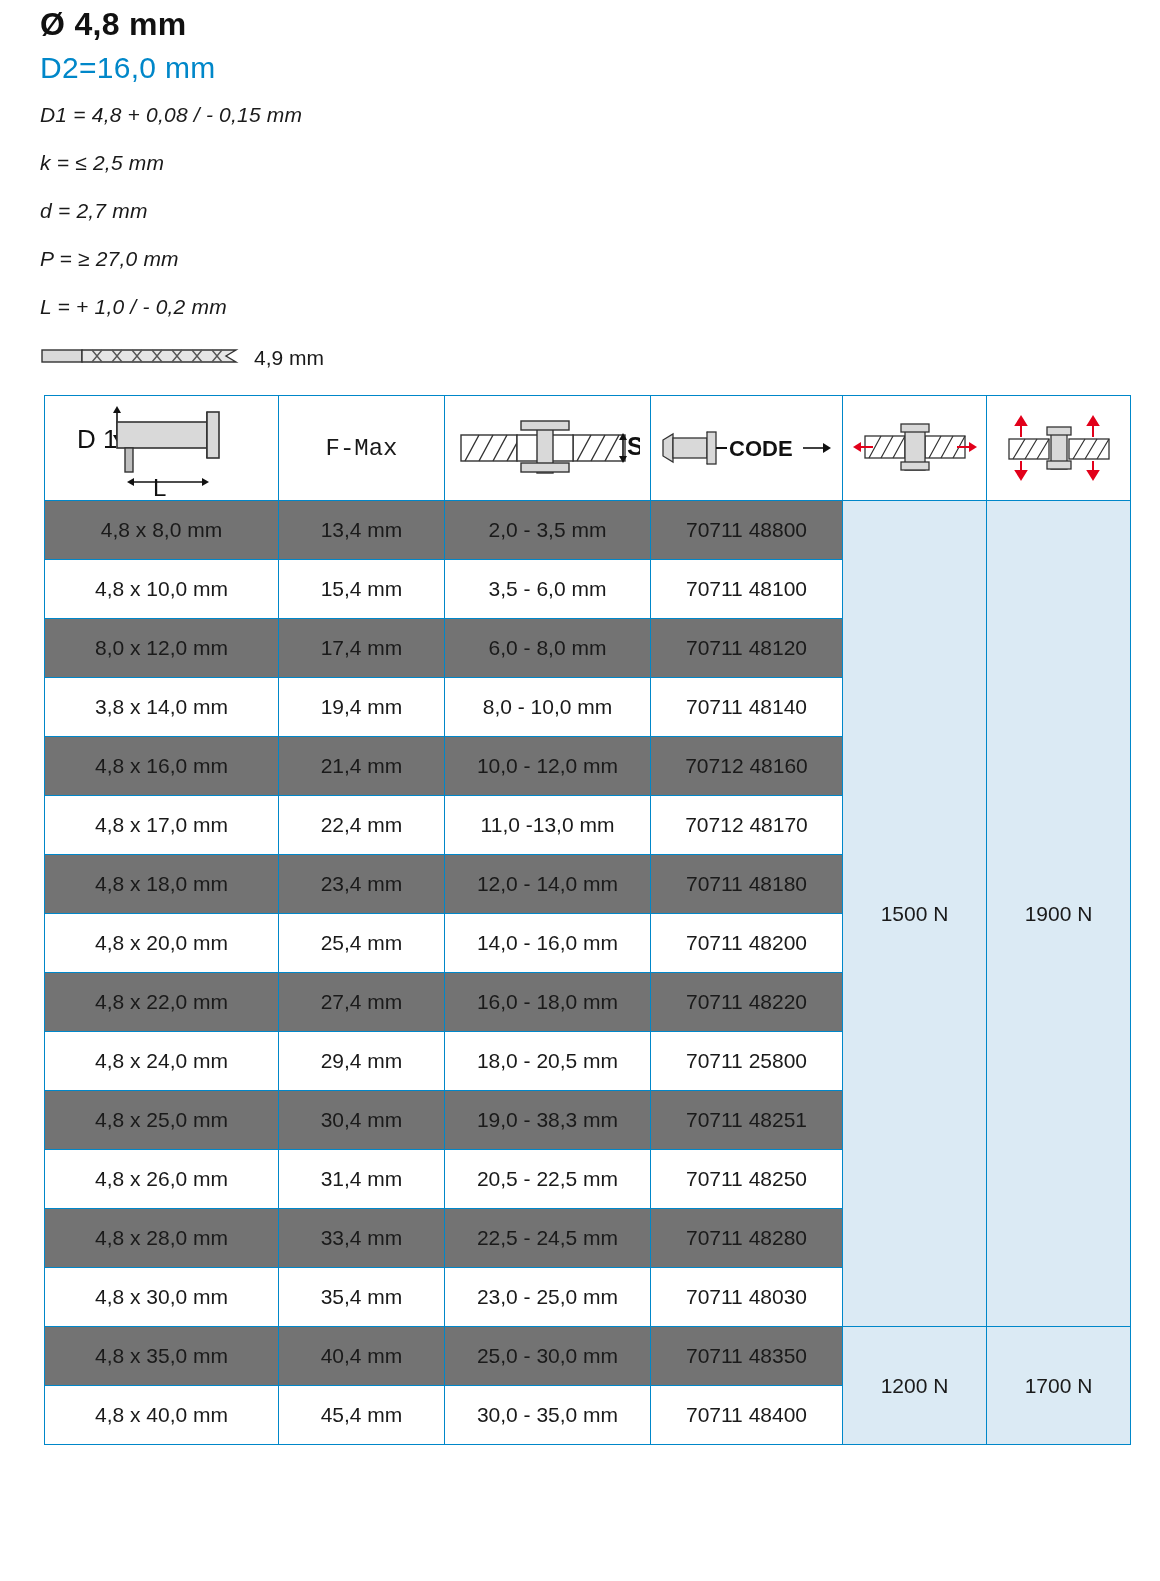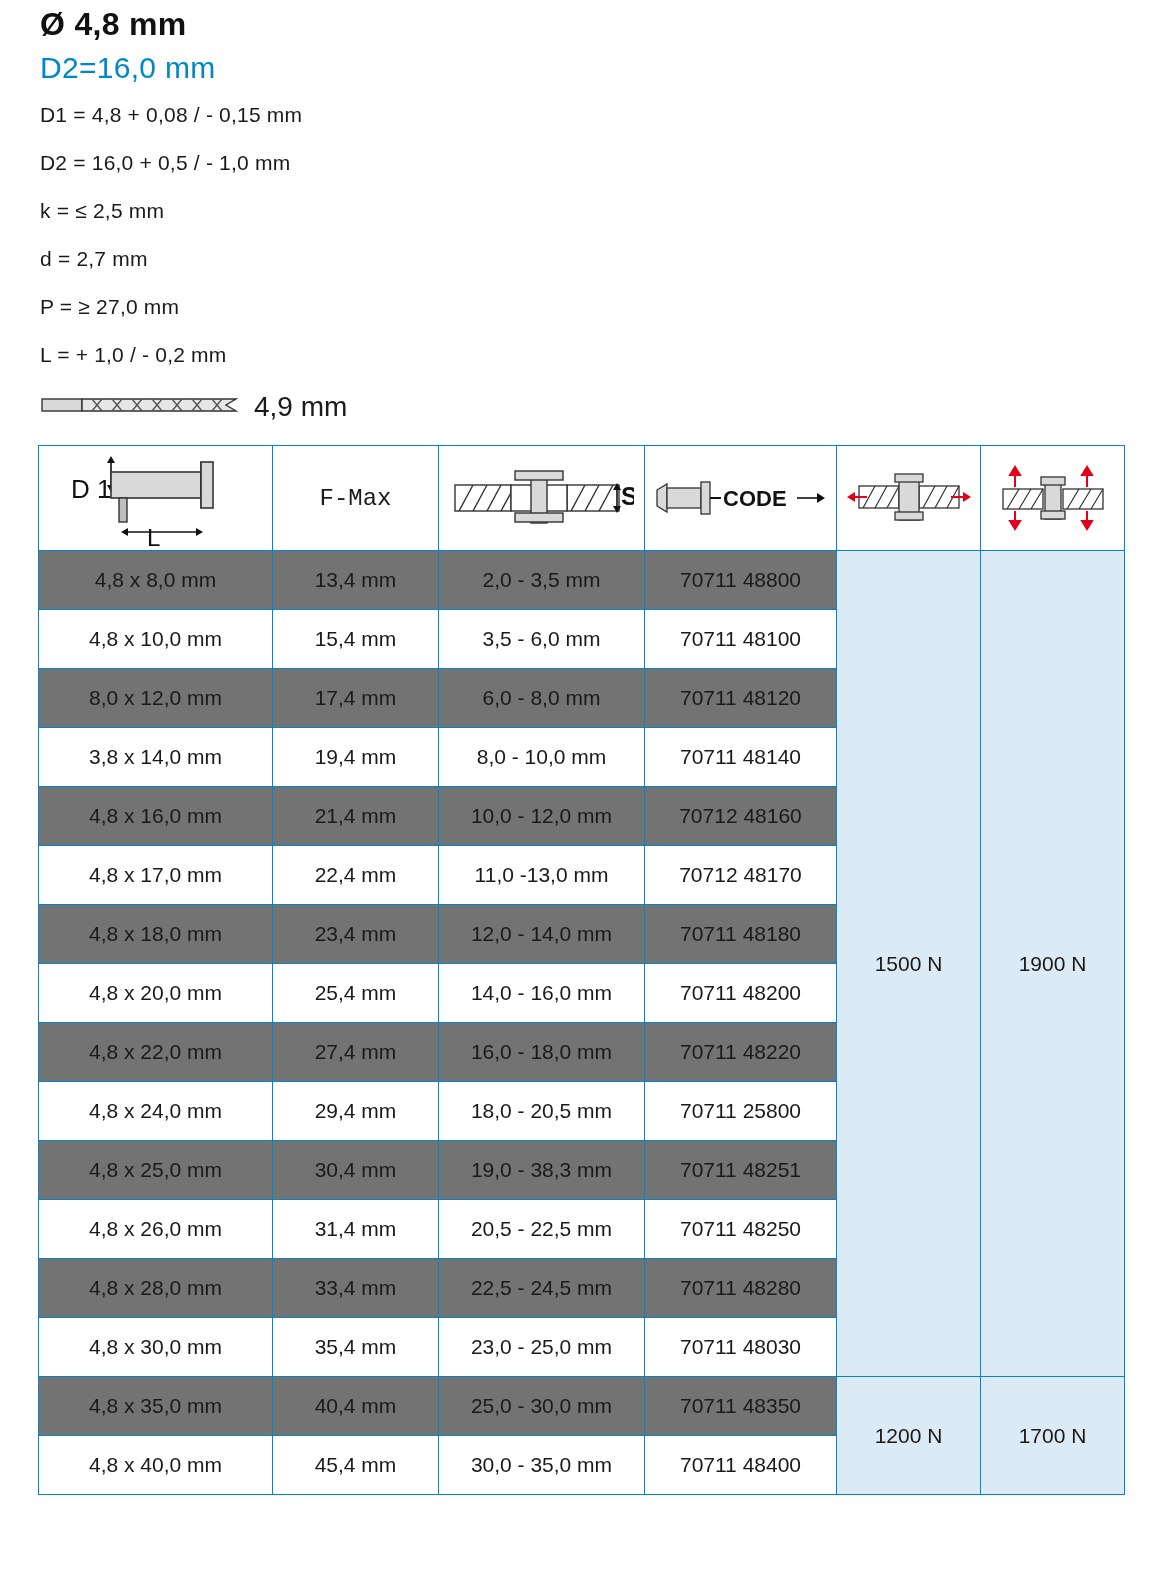--- a/index.html
+++ b/index.html
@@ -32,40 +32,41 @@
     font-weight: normal;
     color: #0087c9;
     margin: 0 0 18px 4px;
     letter-spacing: 0.3px;
   }
   .spec-line {
     font-size: 21px;
     margin: 0 0 24px 4px;
     color: #1a1a1a;
     letter-spacing: 0.2px;
+    font-style: italic;
   }
   .drill-row {
     display: flex;
     align-items: center;
     margin: 8px 0 22px 4px;
     gap: 14px;
   }
   .drill-icon {
     display: block;
   }
   .drill-label {
-    font-size: 28px;
+    font-size: 21px;
     color: #1a1a1a;
   }
 
   
   table.rivet-table {
     border-collapse: collapse;
     width: 1086px;
-    margin-left: 2px;
+    margin-left: 8px;
     table-layout: fixed;
   }
   table.rivet-table td,
   table.rivet-table th {
     border: 1.5px solid #0087c9;
     text-align: center;
     vertical-align: middle;
     font-size: 21px;
     color: #1a1a1a;
     font-weight: normal;
@@ -104,21 +105,20 @@
 </style>
 </head>
 <body>
 
 <div class="page">
 
   <div class="title-diameter">Ø 4,8 mm</div>
   <div class="title-d2">D2=16,0 mm</div>
 
   <div class="spec-line">D1 = 4,8 + 0,08 / - 0,15 mm</div>
-  <div class="spec-line">D2 = 16,0 + 0,5 / - 1,0 mm</div>
   <div class="spec-line">k = ≤ 2,5 mm</div>
   <div class="spec-line">d = 2,7 mm</div>
   <div class="spec-line">P = ≥ 27,0 mm</div>
   <div class="spec-line">L = + 1,0 / - 0,2 mm</div>
 
   <div class="drill-row">
     <span class="drill-icon">
       <svg width="200" height="26" viewBox="0 0 200 26">
         <rect x="2" y="7" width="40" height="12" fill="#d9d9d9" stroke="#333" stroke-width="1.4"></rect>
         <path d="M42 7 H196 L186 13 L196 19 H42 Z" fill="#e6e6e6" stroke="#333" stroke-width="1.4"></path>

